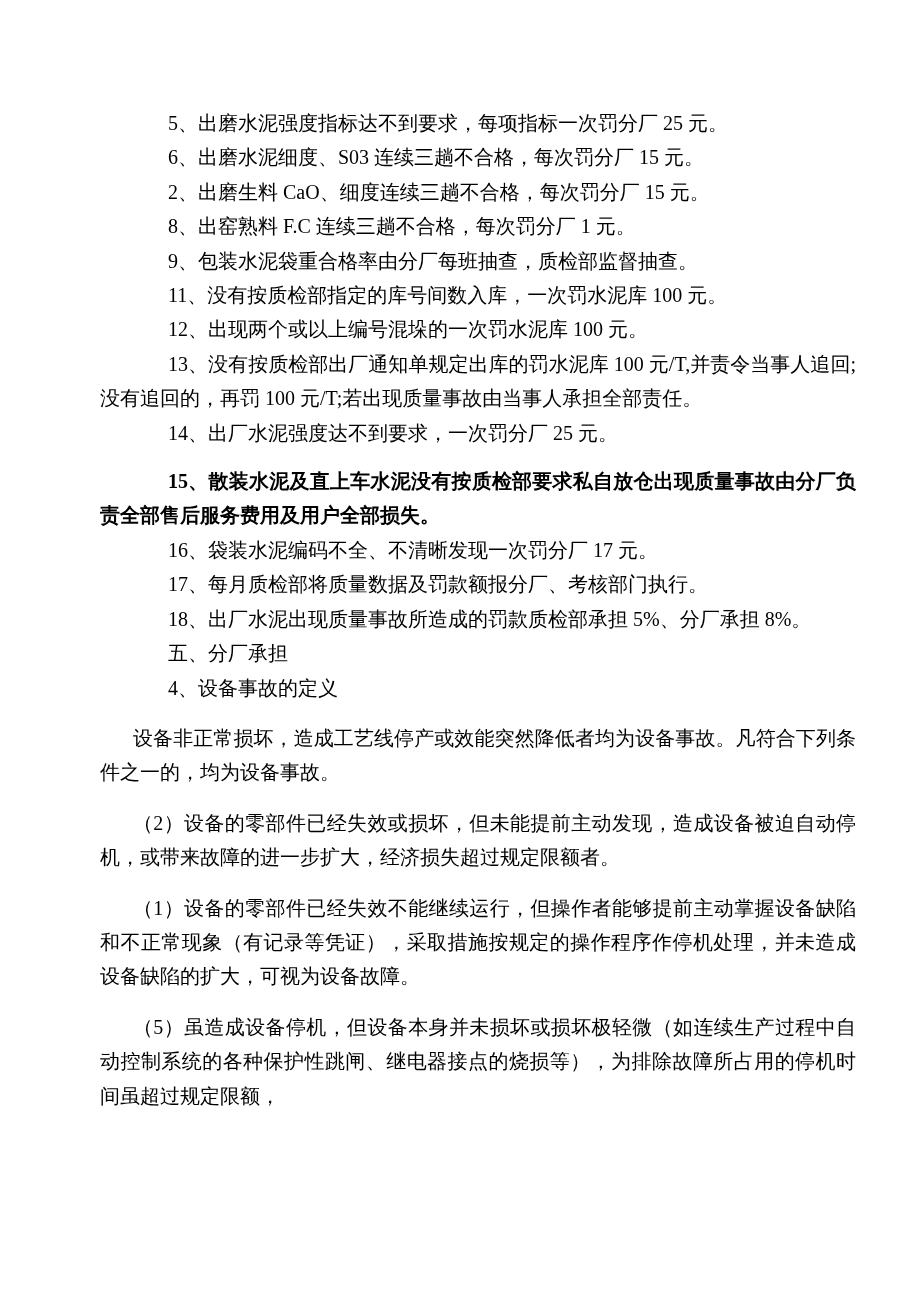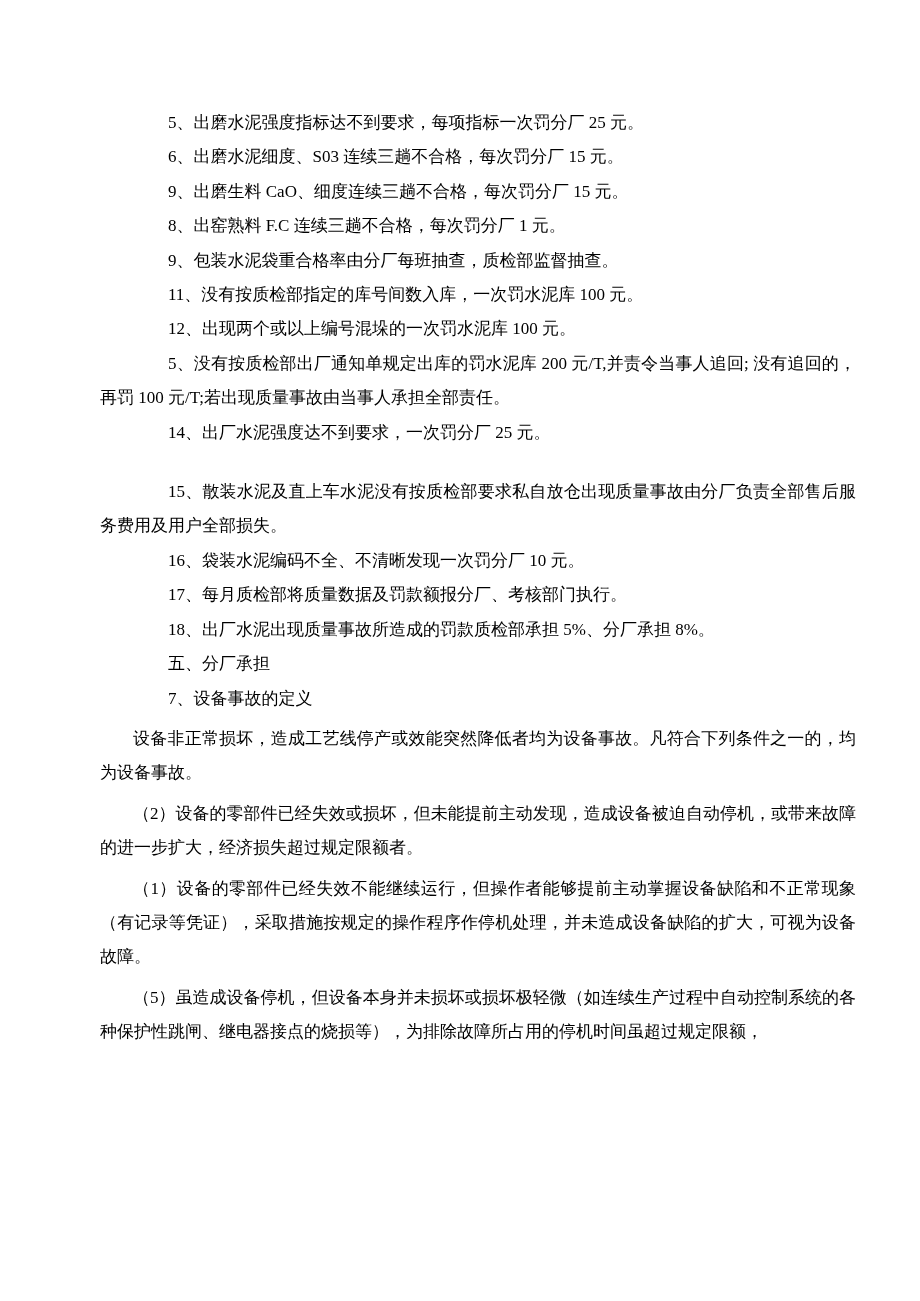--- a/index.html
+++ b/index.html
@@ -12,60 +12,61 @@
     width: 920px;
     height: 1301px;
     background: #ffffff;
     overflow: hidden;
     font-family: "Liberation Serif", "DejaVu Serif", serif;
     color: #000000;
   }
   .content {
     box-sizing: border-box;
     padding: 106px 64px 0 100px;
-    font-size: 17px;
+    font-size: 20px;
     line-height: 34.4px;
     text-align: justify;
   }
   .para {
     margin: 0;
     word-break: break-all;
   }
   .para.indent-wide {
     text-indent: 68px;
   }
   .para.indent-normal {
     text-indent: 33px;
   }
   .para.gap-before {
-    margin-top: 25px;
+    margin-top: 14px;
+    font-weight: bold;
   }
   .para.spaced {
-    margin-top: 6px;
+    margin-top: 16px;
     margin-bottom: 6px;
   }
 </style>
 </head>
 <body>
 
 <div class="page">
   <div class="content">
       <p class="para indent-wide">5、出磨水泥强度指标达不到要求，每项指标一次罚分厂 25 元。</p>
       <p class="para indent-wide">6、出磨水泥细度、S03 连续三趟不合格，每次罚分厂 15 元。</p>
-      <p class="para indent-wide">9、出磨生料 CaO、细度连续三趟不合格，每次罚分厂 15 元。</p>
+      <p class="para indent-wide">2、出磨生料 CaO、细度连续三趟不合格，每次罚分厂 15 元。</p>
       <p class="para indent-wide">8、出窑熟料 F.C 连续三趟不合格，每次罚分厂 1 元。</p>
       <p class="para indent-wide">9、包装水泥袋重合格率由分厂每班抽查，质检部监督抽查。</p>
       <p class="para indent-wide">11、没有按质检部指定的库号间数入库，一次罚水泥库 100 元。</p>
       <p class="para indent-wide">12、出现两个或以上编号混垛的一次罚水泥库 100 元。</p>
-      <p class="para indent-wide">5、没有按质检部出厂通知单规定出库的罚水泥库 200 元/T,并责令当事人追回; 没有追回的，再罚 100 元/T;若出现质量事故由当事人承担全部责任。</p>
+      <p class="para indent-wide">13、没有按质检部出厂通知单规定出库的罚水泥库 100 元/T,并责令当事人追回; 没有追回的，再罚 100 元/T;若出现质量事故由当事人承担全部责任。</p>
       <p class="para indent-wide">14、出厂水泥强度达不到要求，一次罚分厂 25 元。</p>
       <p class="para indent-wide gap-before">15、散装水泥及直上车水泥没有按质检部要求私自放仓出现质量事故由分厂负责全部售后服务费用及用户全部损失。</p>
-      <p class="para indent-wide">16、袋装水泥编码不全、不清晰发现一次罚分厂 10 元。</p>
+      <p class="para indent-wide">16、袋装水泥编码不全、不清晰发现一次罚分厂 17 元。</p>
       <p class="para indent-wide">17、每月质检部将质量数据及罚款额报分厂、考核部门执行。</p>
       <p class="para indent-wide">18、出厂水泥出现质量事故所造成的罚款质检部承担 5%、分厂承担 8%。</p>
       <p class="para indent-wide">五、分厂承担</p>
-      <p class="para indent-wide">7、设备事故的定义</p>
+      <p class="para indent-wide">4、设备事故的定义</p>
       <p class="para indent-normal spaced">设备非正常损坏，造成工艺线停产或效能突然降低者均为设备事故。凡符合下列条件之一的，均为设备事故。</p>
       <p class="para indent-normal spaced">（2）设备的零部件已经失效或损坏，但未能提前主动发现，造成设备被迫自动停机，或带来故障的进一步扩大，经济损失超过规定限额者。</p>
       <p class="para indent-normal spaced">（1）设备的零部件已经失效不能继续运行，但操作者能够提前主动掌握设备缺陷和不正常现象（有记录等凭证），采取措施按规定的操作程序作停机处理，并未造成设备缺陷的扩大，可视为设备故障。</p>
       <p class="para indent-normal spaced">（5）虽造成设备停机，但设备本身并未损坏或损坏极轻微（如连续生产过程中自动控制系统的各种保护性跳闸、继电器接点的烧损等），为排除故障所占用的停机时间虽超过规定限额，</p>
     </div>
 </div>
 
 </body></html>

